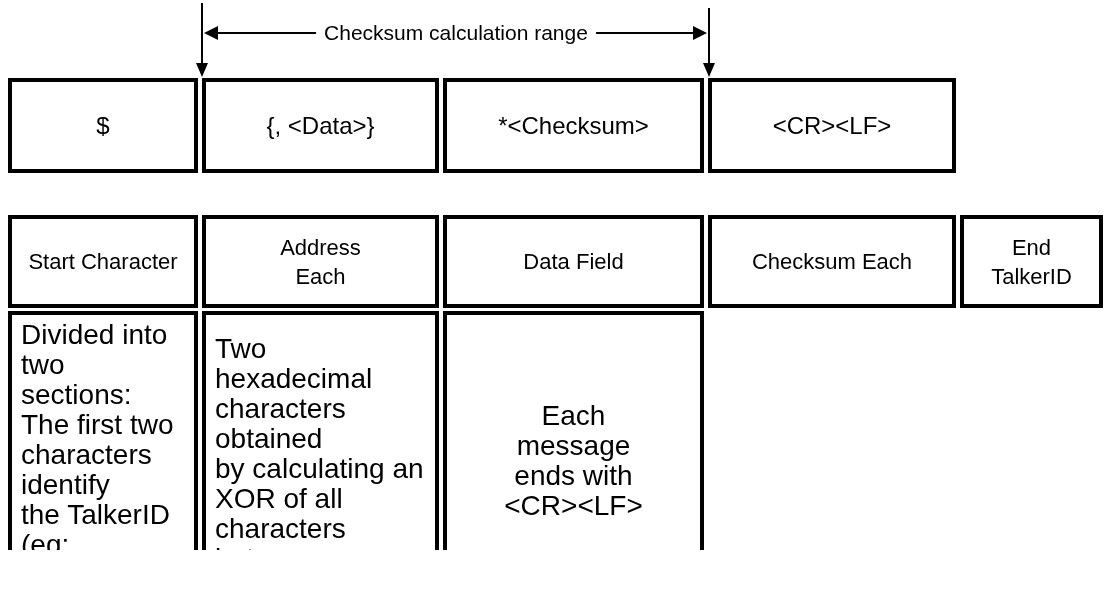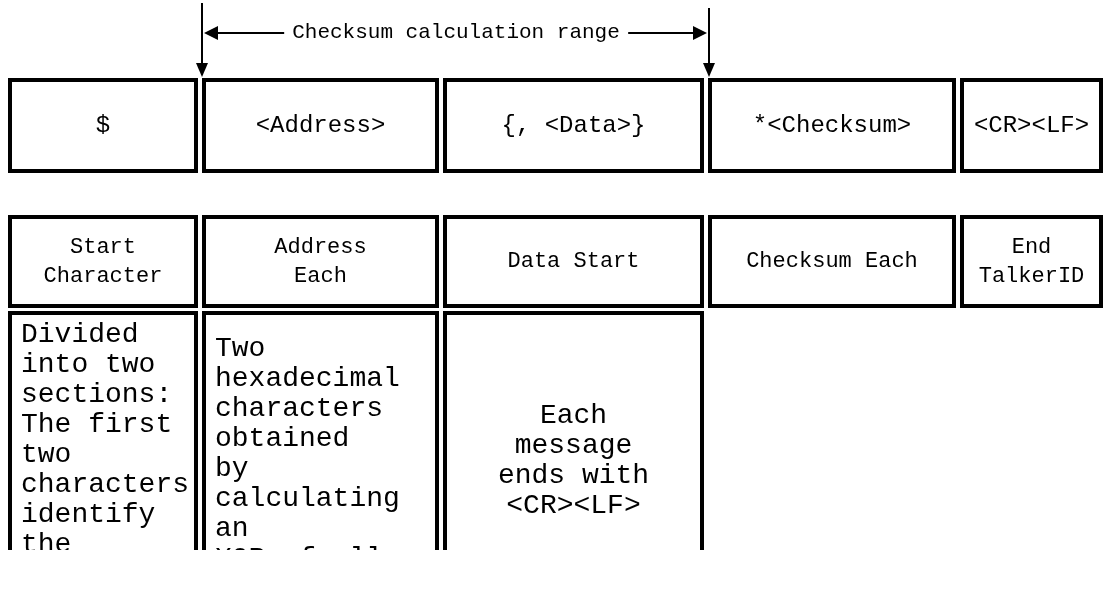--- a/index.html
+++ b/index.html
@@ -2,21 +2,21 @@
 <html><head>
 <meta charset="utf-8">
 <style>
   * { margin: 0; padding: 0; box-sizing: border-box; }
   html, body { background: #ffffff; }
   .page {
     position: relative;
     width: 1113px;
     height: 550px;
     background: #ffffff;
-    font-family: Liberation Mono, monospace;
+    font-family: Liberation Sans, sans-serif;
     color: #000000;
     overflow: hidden;
   }
   .annotation-svg {
     position: absolute;
     left: 0; top: 0;
     width: 1113px; height: 78px;
   }
   .annotation-label {
     position: absolute;
@@ -75,43 +75,40 @@
     <polygon points="204,33 218,26 218,40" fill="#000"></polygon>
     <polygon points="707,33 693,26 693,40" fill="#000"></polygon>
   </svg>
   <div class="annotation-label">Checksum calculation range</div>
 
   <div class="row-grid boxes-row">
     <div class="cell">
       <span>$</span>
     </div>
     <div class="cell">
-      <span>&lt;Address&gt;</span>
-    </div>
-    <div class="cell">
       <span>{, &lt;Data&gt;}</span>
     </div>
     <div class="cell">
       <span>*&lt;Checksum&gt;</span>
     </div>
     <div class="cell">
       <span>&lt;CR&gt;&lt;LF&gt;</span>
     </div>
   </div>
 
   <div class="row-grid header-row">
     <div class="cell">
       <span>Start Character</span>
     </div>
     <div class="cell">
       <span class="pre-line">Address
 Each</span>
     </div>
     <div class="cell">
-      <span>Data Start</span>
+      <span>Data Field</span>
     </div>
     <div class="cell">
       <span>Checksum Each</span>
     </div>
     <div class="cell">
       <span class="pre-line">End
 TalkerID</span>
     </div>
   </div>
 

